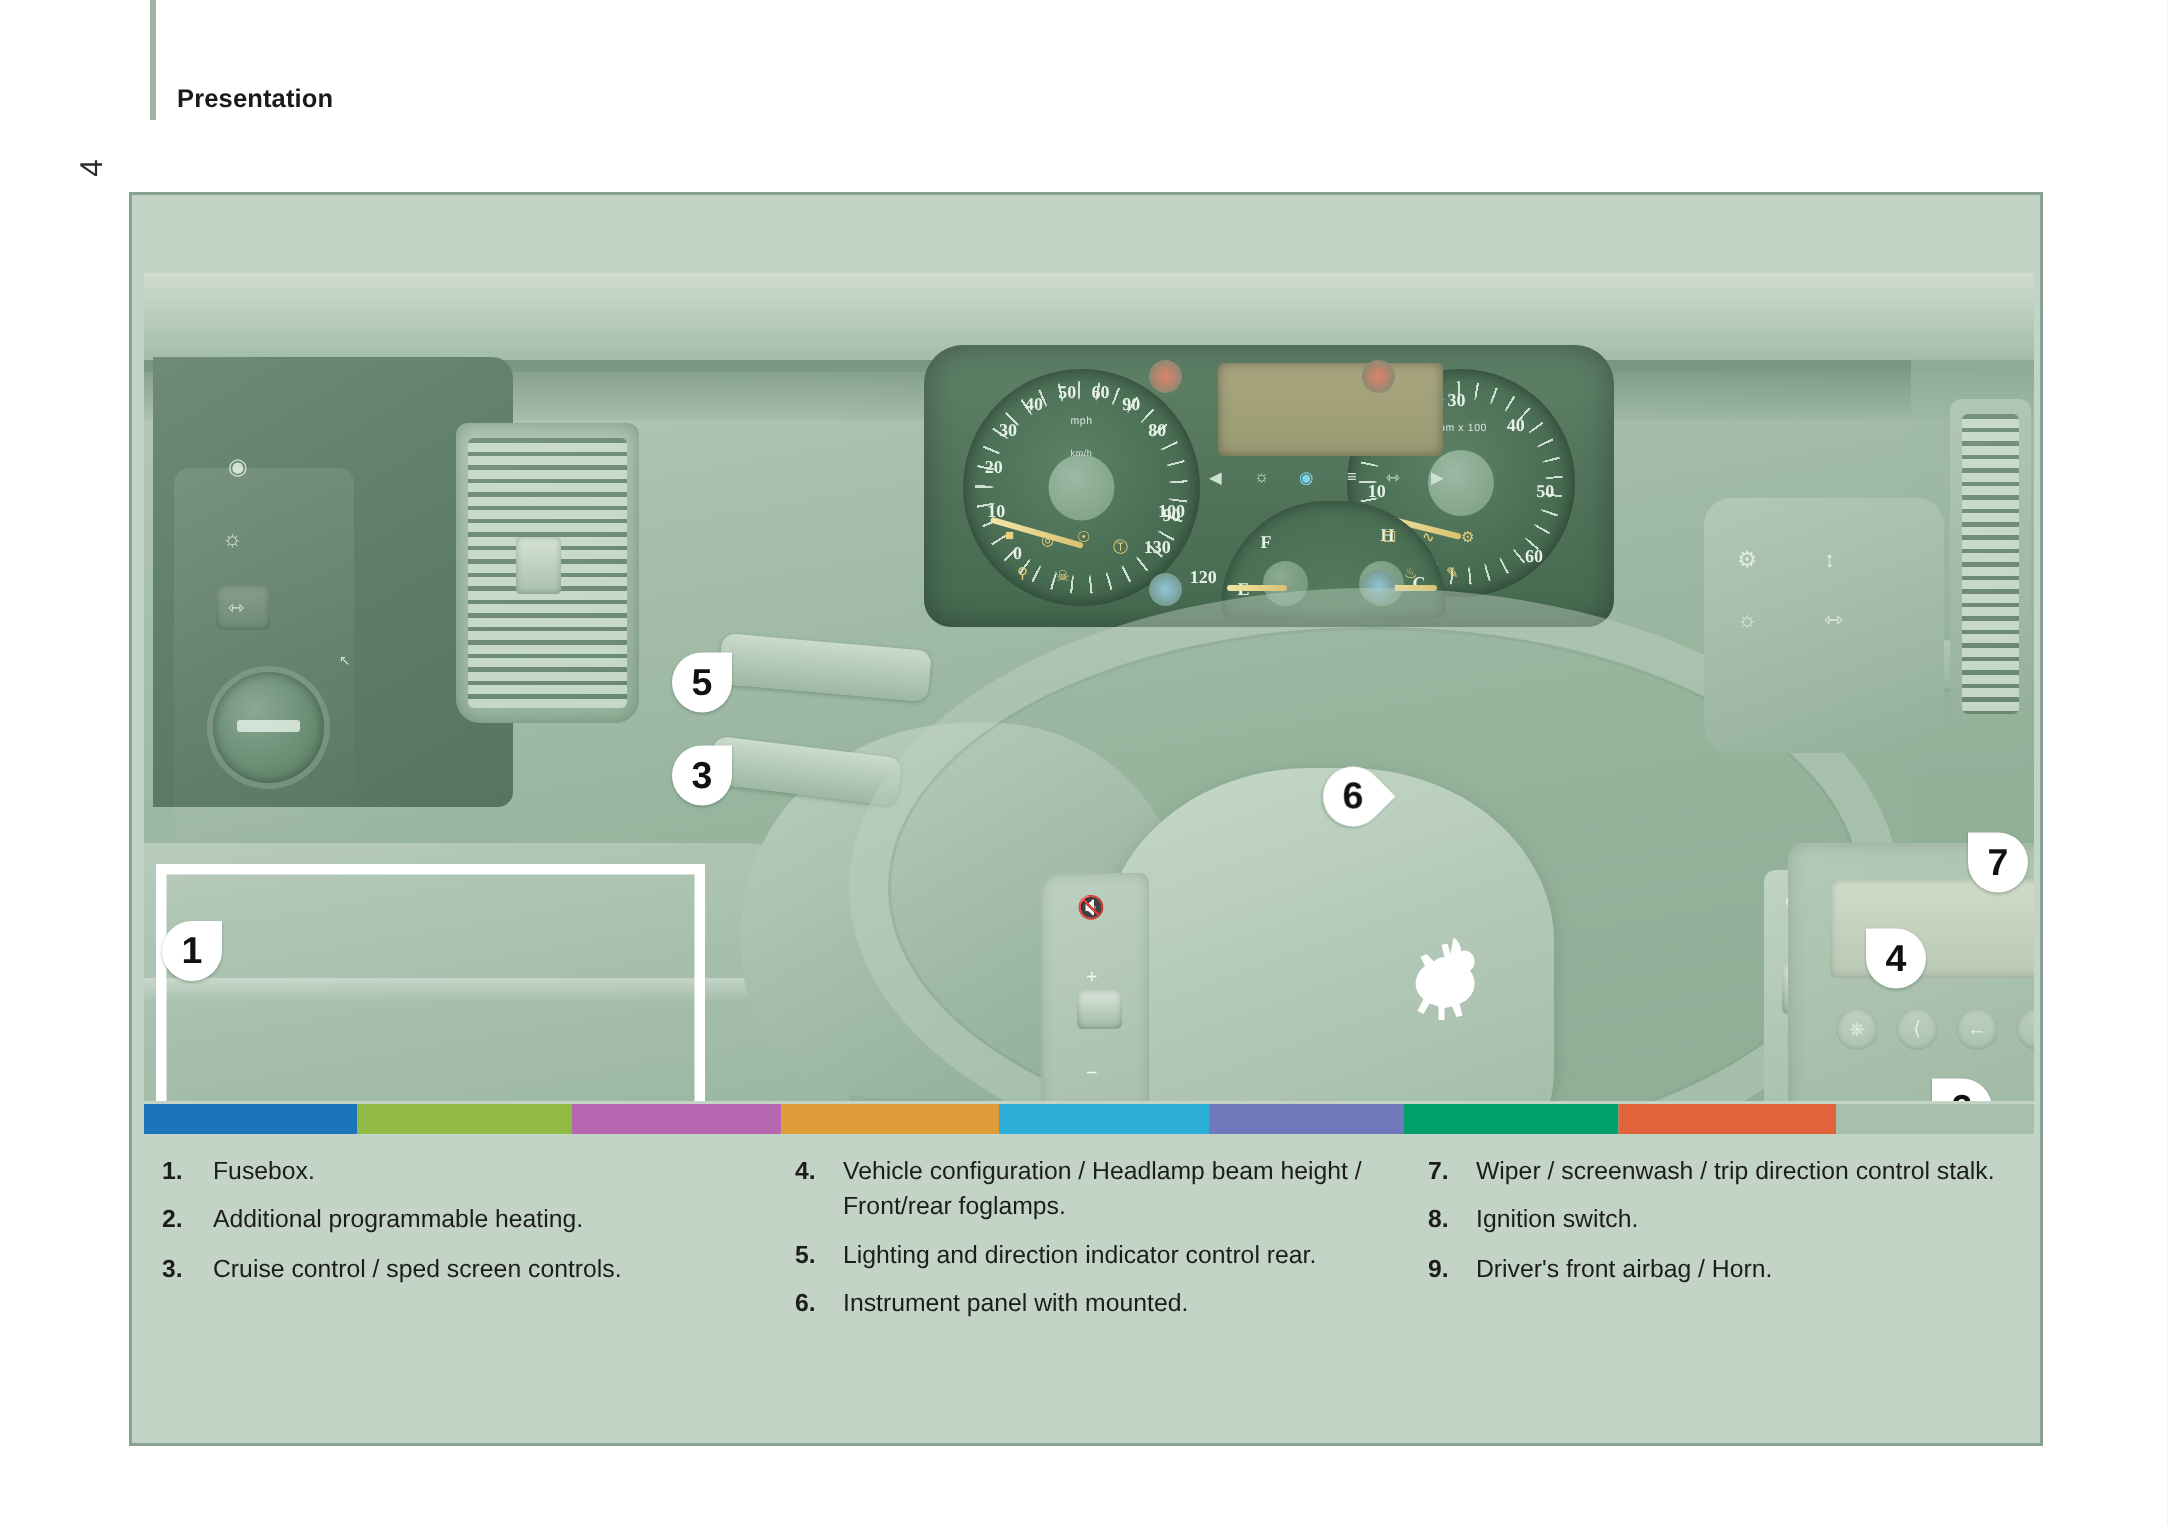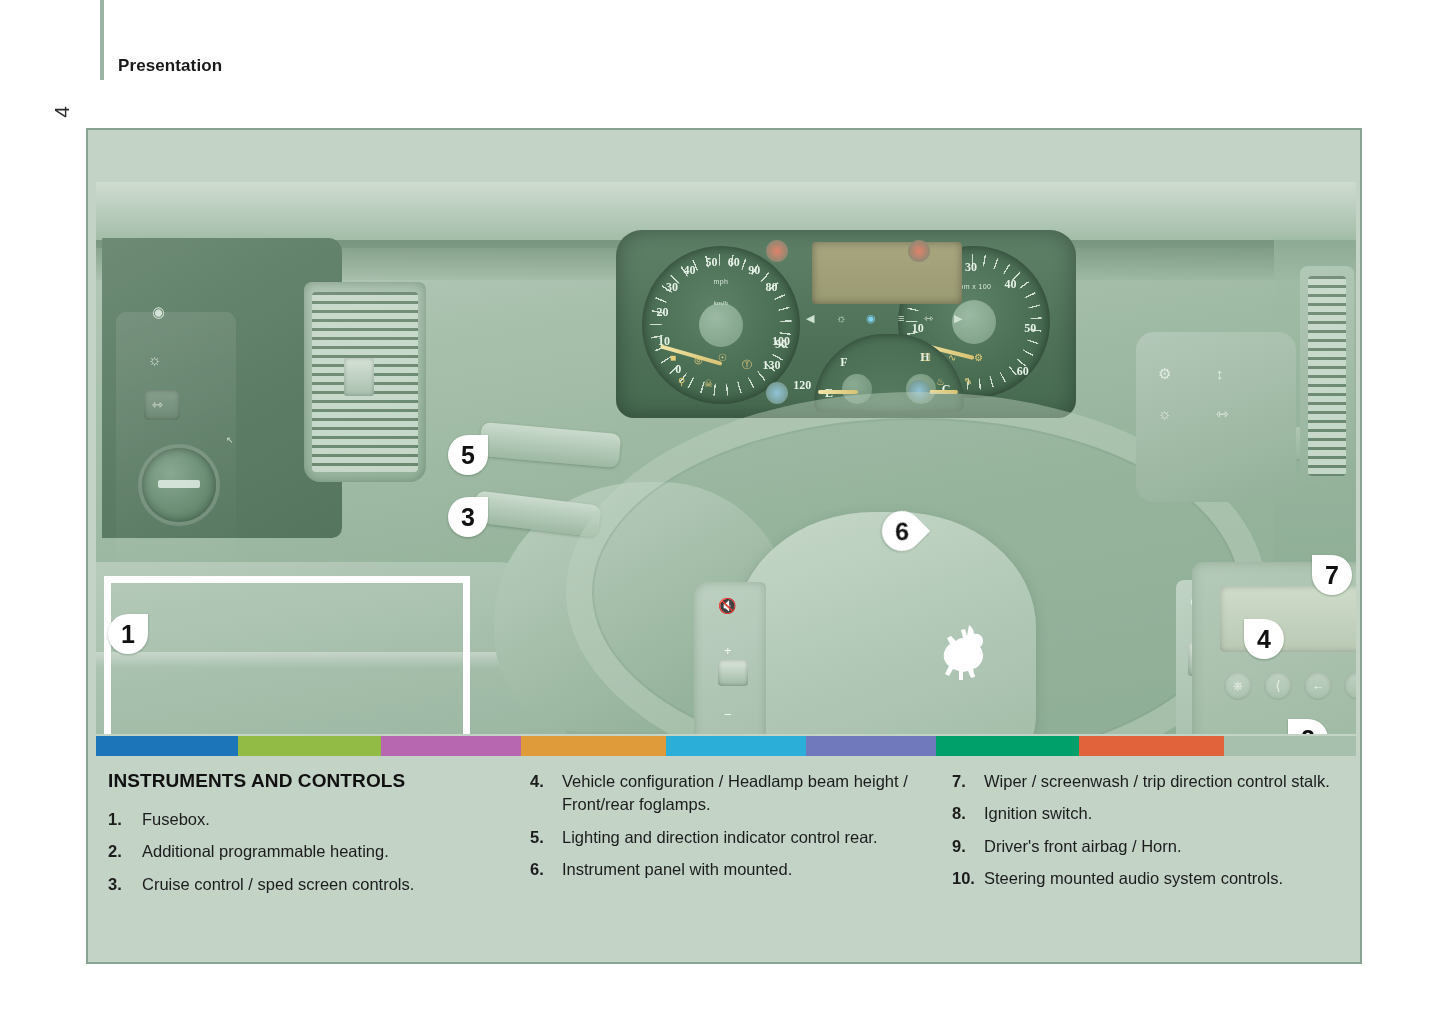--- a/index.html
+++ b/index.html
@@ -590,21 +590,20 @@
     <div class="seg" style="width: 140px; background: rgb(43, 175, 217);"></div>
     <div class="seg" style="width: 130px; background: rgb(113, 121, 189);"></div>
     <div class="seg" style="width: 143px; background: rgb(0, 160, 106);"></div>
     <div class="seg" style="width: 145px; background: rgb(224, 99, 60);"></div>
     <div class="seg" style="flex: 1 1 auto; background: rgb(167, 191, 173);"></div>
   </div>
 
   <div id="caption-area">
 
     <div class="caption-col" id="caption-col-1">
-      <div id="caption-heading">INSTRUMENTS AND CONTROLS</div>
       <ul class="cap-list">
         <li class="cap-item">
           <span class="cap-num">1.</span>
           <span class="cap-text">Fusebox.</span>
         </li>
         <li class="cap-item">
           <span class="cap-num">2.</span>
           <span class="cap-text">Additional programmable heating.</span>
         </li>
         <li class="cap-item">
@@ -638,22 +637,18 @@
           <span class="cap-text">Wiper / screenwash / trip direction control stalk.</span>
         </li>
         <li class="cap-item">
           <span class="cap-num">8.</span>
           <span class="cap-text">Ignition switch.</span>
         </li>
         <li class="cap-item">
           <span class="cap-num">9.</span>
           <span class="cap-text">Driver's front airbag / Horn.</span>
         </li>
-        <li class="cap-item">
-          <span class="cap-num">10.</span>
-          <span class="cap-text">Steering mounted audio system controls.</span>
-        </li>
       </ul>
     </div>
 
   </div>
 
 </div>
 
 </body></html>

